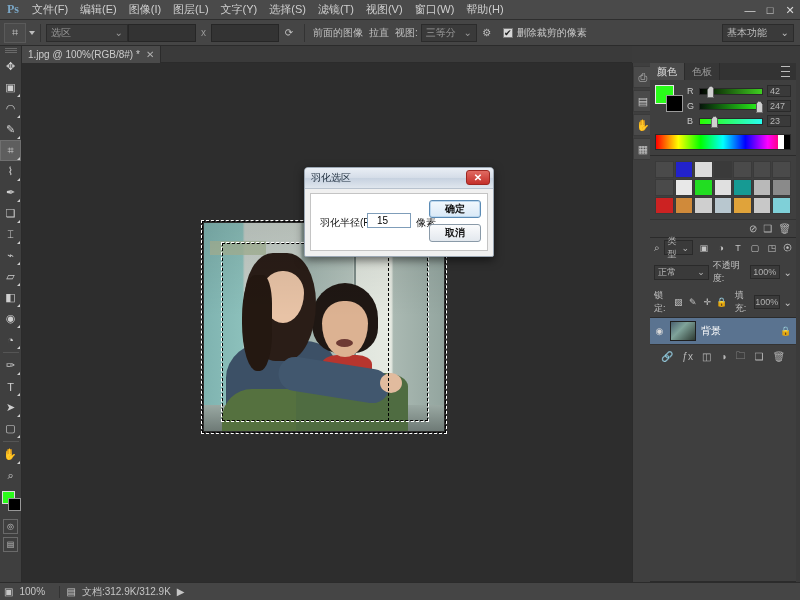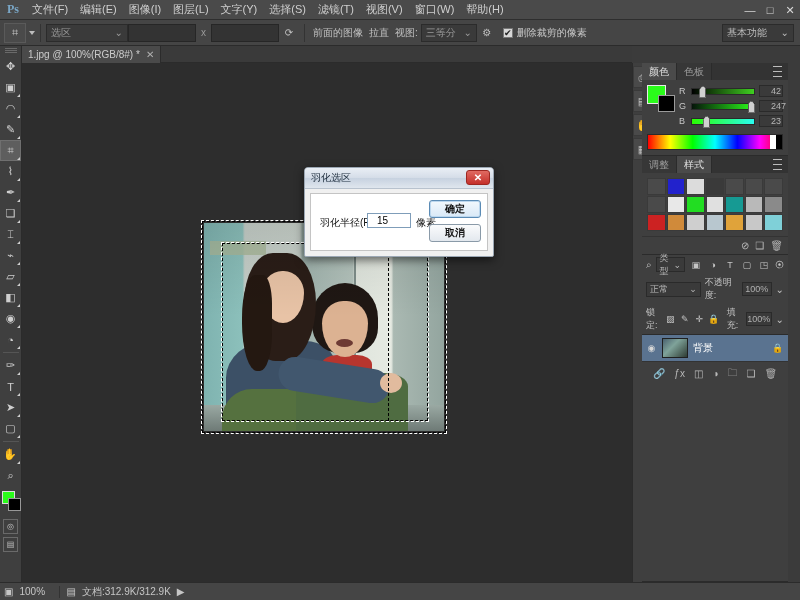--- a/index.html
+++ b/index.html
@@ -224,21 +224,21 @@
     background:#3f3f3f; border-left:1px solid #2b2b2b;
     border-right:1px solid #2b2b2b;
     display:flex; flex-direction:column; align-items:center; padding-top:3px;
   }
   .dock-ico {
     width:20px;height:22px;display:flex;align-items:center;
     justify-content:center;color:#c3c3c3;font-size:11px;margin-bottom:2px;
     background:#4a4a4a; border:1px solid #3a3a3a;
   }
   .panels {
-    position:absolute; right:12px; top:63px; width:146px; bottom:18px;
+    position:absolute; right:4px; top:63px; width:146px; bottom:18px;
     background:#3f3f3f; display:flex; flex-direction:column;
   }
   .panel { background:#3f3f3f; border-bottom:1px solid #2b2b2b; }
   .panel-tabs {
     display:flex; align-items:stretch; height:17px;
     background:#333; position:relative;
   }
   .ptab {
     padding:0 7px; display:flex; align-items:center; font-size:10px;
     color:#9d9d9d; background:#373737; border-right:1px solid #2b2b2b;
@@ -267,21 +267,21 @@
   .st-r { background:linear-gradient(to right,#000,#3fcf20); }
   .st-g { background:linear-gradient(to right,#06150a,#2afc1a); }
   .st-b { background:linear-gradient(to right,#2afc00,#2afcf0); }
   .slide-thumb {
     position:absolute; top:-3px; width:7px;height:12px;
     background:#d0d0d0;border:1px solid #5a5a5a;
     clip-path:polygon(50% 0,100% 35%,100% 100%,0 100%,0 35%);
   }
   .num-box {
     width:24px;height:12px;background:#3a3a3a;border:1px solid #2a2a2a;
-    font-size:9px;color:#b5b5b5;text-align:left;padding-left:11px;
+    font-size:9px;color:#b5b5b5;text-align:left;padding-left:2px;
     line-height:11px;
   }
   .spectrum {
     height:16px;margin-top:4px;border:1px solid #2a2a2a;
     background:linear-gradient(to right,
       #ff0000,#ffff00,#00ff00,#00ffff,#0000ff,#ff00ff,#ff0000);
     position:relative;
   }
   .spectrum:after{
     content:"";position:absolute;right:0;top:0;width:12px;height:100%;
@@ -551,29 +551,20 @@
             </div>
             <div class="num-box">23</div>
           </div>
         </div>
       </div>
       <div class="spectrum"></div>
     </div>
   </div>
 
   <div class="panel" style="flex:0 0 auto">
-    <div class="panel-tabs">
-      <div class="ptab">调整</div>
-      <div class="ptab active">样式</div>
-      <div class="panel-menu">
-          <i></i>
-          <i></i>
-          <i></i>
-        </div>
-    </div>
     <div class="panel-body">
       <div class="sw-grid">
         <div class="sw"></div>
         <div class="sw" style="background:#2222cc"></div>
         <div class="sw" style="background:#dcdcdc"></div>
         <div class="sw" style="background:#3a3a3a"></div>
         <div class="sw"></div>
         <div class="sw"></div>
         <div class="sw"></div>
         <div class="sw"></div>

